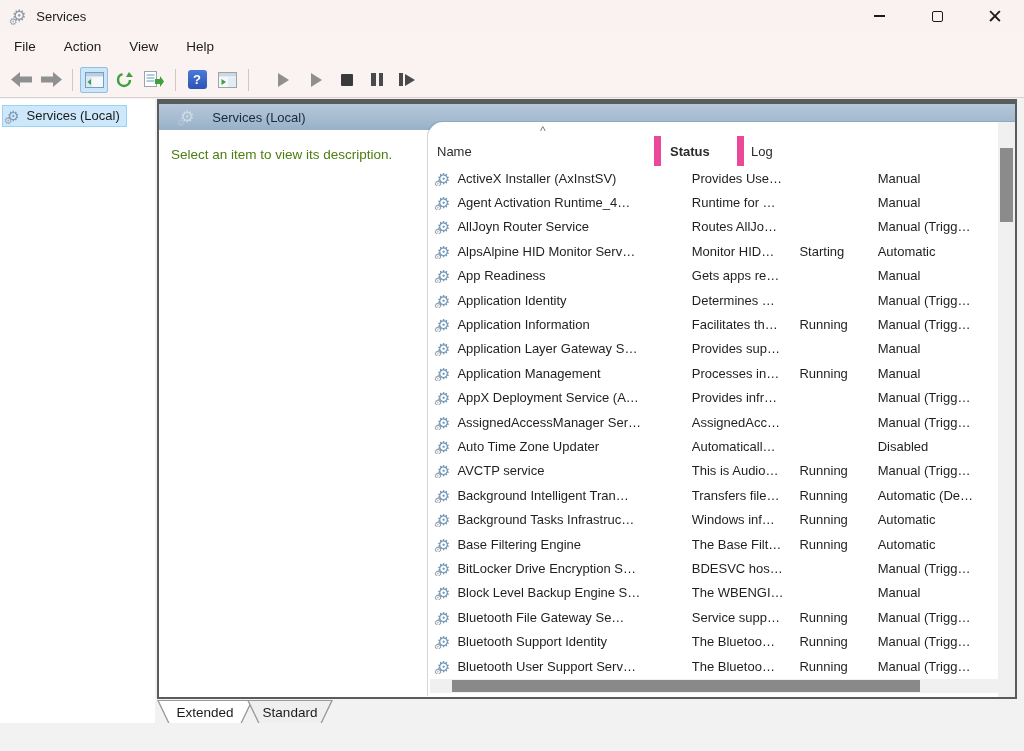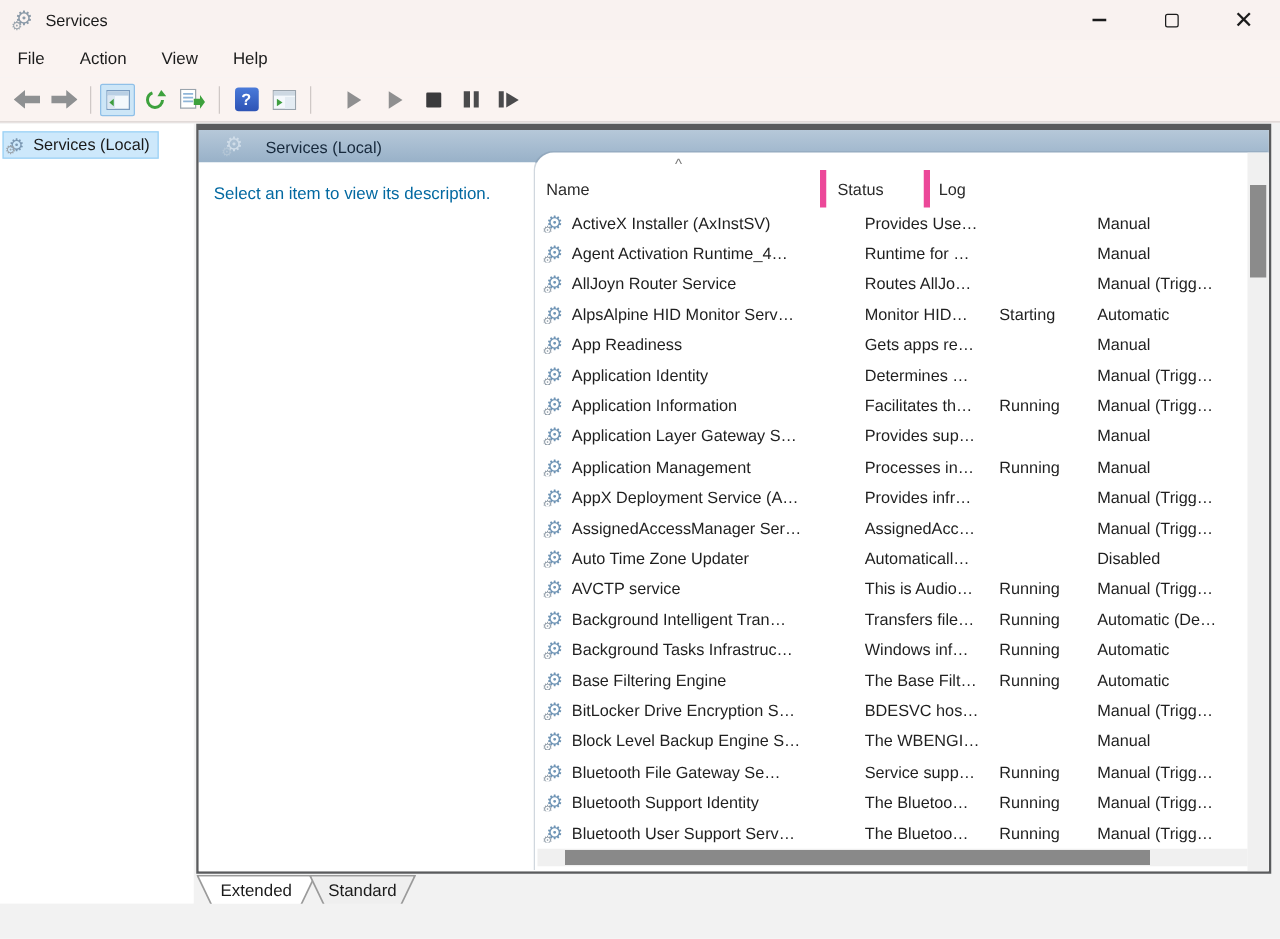--- a/index.html
+++ b/index.html
@@ -47,29 +47,29 @@
   
   .sidebar { position:absolute; left:0; top:99px; width:155px; height:624px; background:#ffffff; }
   .tree-item { display:flex; align-items:center; gap:7px; margin:6px 2px 0 2px; padding:2px 6px 3px 4px; background:#cde8fb; border:1px solid #9ad1f5; font-size:13px; color:#1a1a1a; width:fit-content; }
 
   
   .right-pane { position:absolute; left:157px; top:99px; width:860px; height:600px; border:2px solid #5a5b5d; border-top-width:5px; background:#ffffff; }
   .pane-banner { position:absolute; left:0; top:0; width:100%; height:26px; background:linear-gradient(#b6c8d9,#98b1c8); display:flex; align-items:center; }
   .pane-banner .banner-title { font-size:13px; color:#17293c; margin-left:18px; }
   .pane-banner .gear { margin-left:21px; }
   .desc-area { position:absolute; left:0; top:26px; width:269px; bottom:0; background:#fff; }
-  .desc-text { font-size:13.5px; color:#0369a1; padding:17px 0 0 12px; }
+  .desc-text { font-size:13.5px; color:#4d7c0f; padding:17px 0 0 12px; }
 
   
   .list-panel { position:absolute; left:269px; top:18px; right:0; bottom:0; background:#fff; border-top-left-radius:15px; box-shadow:-1px -1px 0 rgba(120,140,160,.35); overflow:hidden; }
   .lv-header { position:relative; height:44px; display:flex; align-items:flex-end; font-size:13px; color:#2b2b2b; }
-  .lv-header .hcell { padding-bottom:7px; border-right:5px solid #ec4899; height:30px; display:flex; align-items:flex-end; overflow:hidden; white-space:nowrap; }
+  .lv-header .hcell { padding-bottom:7px; border-right:7px solid #ec4899; height:30px; display:flex; align-items:flex-end; overflow:hidden; white-space:nowrap; }
   .hc-name { width:233px; padding-left:9px; }
   .hc-desc { width:109px; padding-left:8px; }
-  .hc-status { width:83px; padding-left:9px; }
+  .hc-status { width:83px; padding-left:9px;font-weight:bold; }
   .hc-startup { width:122px; padding-left:6px; }
   .hc-log { flex:1; padding-left:7px; border-right:none !important; }
   .sort-arrow { position:absolute; left:112px; top:2px; font-size:12px; color:#7a7a7a; }
 
   .rows { position:absolute; left:0; top:44px; right:17px; bottom:0; overflow:hidden; }
   .svc-row { display:flex; height:24.4px; align-items:center; font-size:13px; color:#1f1f1f; white-space:nowrap; }
   .svc-row .cell { overflow:hidden; }
   .c-name { width:233px; padding-left:9px; display:flex; align-items:center; gap:7px; }
   .c-desc { width:109px; padding-left:8px;margin-left:28px; }
   .c-status { width:83px; padding-left:9px; }

